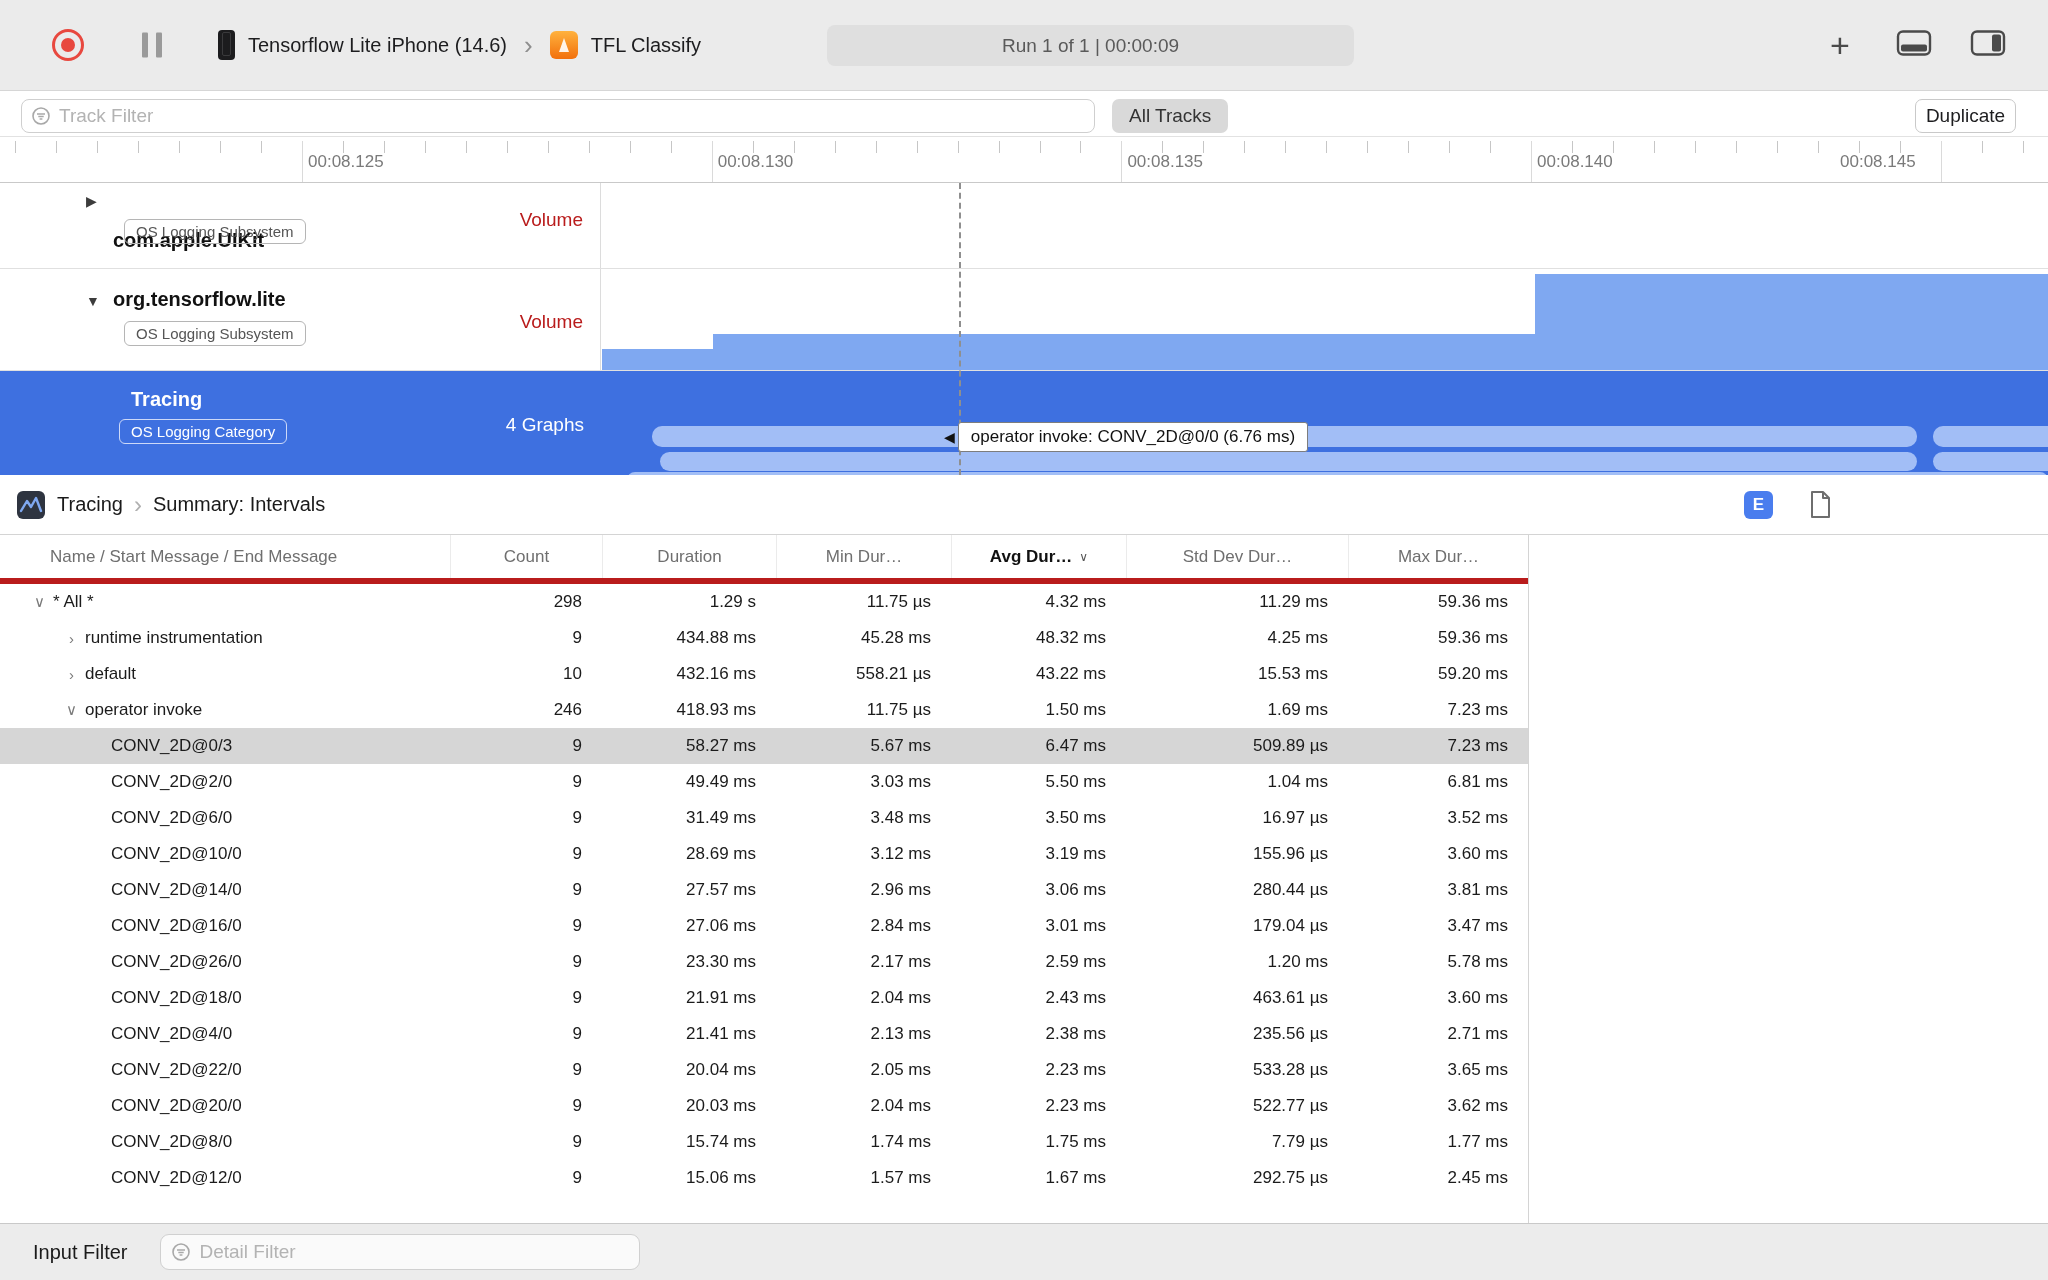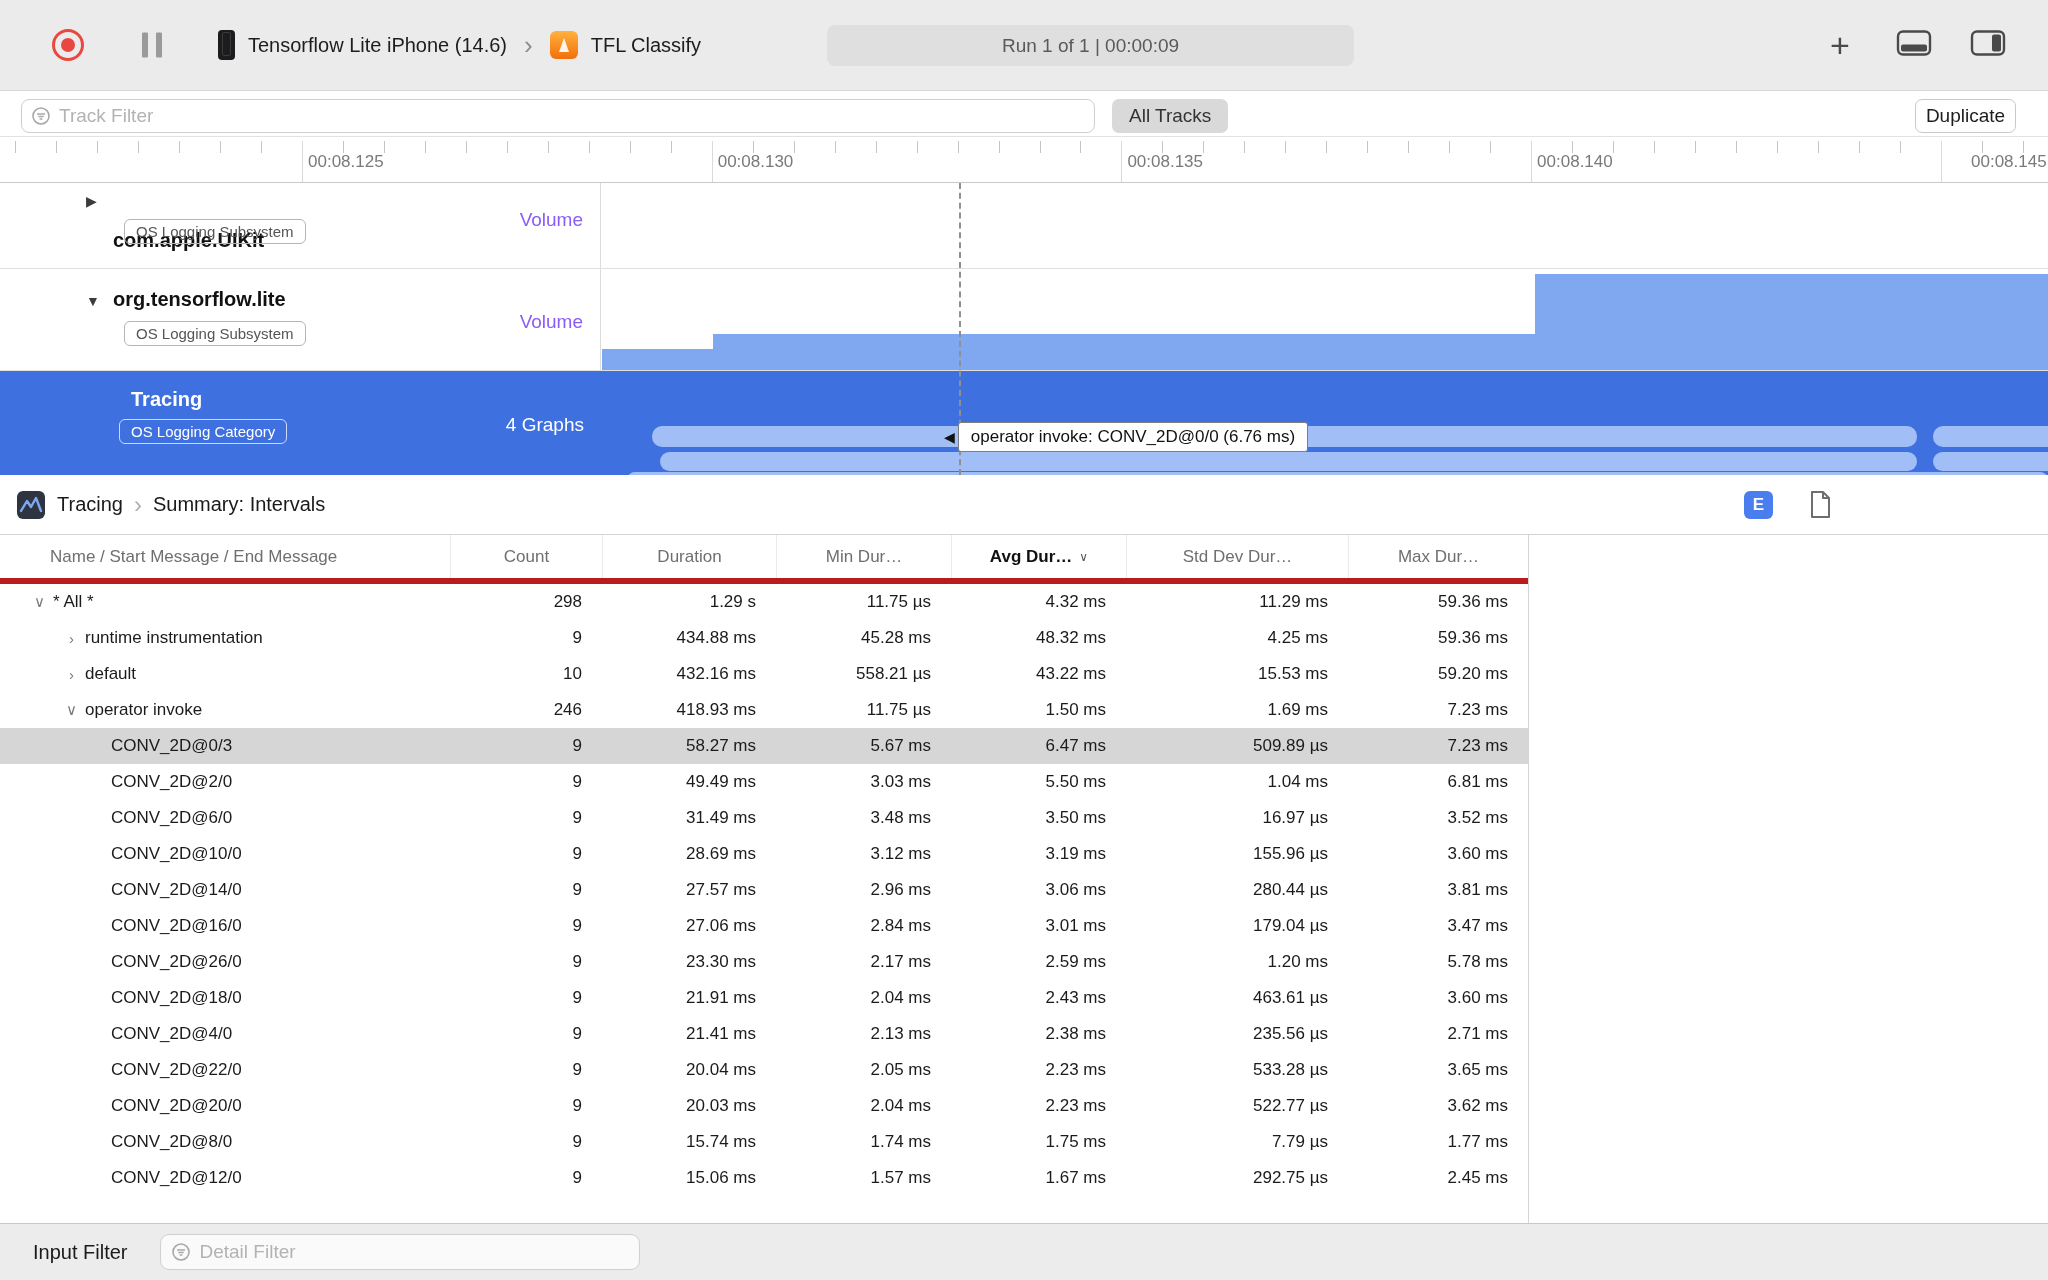--- a/index.html
+++ b/index.html
@@ -53,21 +53,21 @@
   .track2 { top:86px; height:102px; border-bottom:1px solid #e0e0e0; }
   .track3 { top:188px; height:104px; background:#3e70e0; }
   .thead { position:absolute; left:0; top:0; bottom:0; width:601px; border-right:1px solid #dcdcdc; }
   .track3 .thead { border-right:none; }
   .disclosure { position:absolute; left:86px; font-size:14px; color:#3c3c3c; cursor:pointer; }
   .tname { position:absolute; left:113px; font-size:20px; font-weight:700; color:#111; white-space:nowrap; }
   .tbadge { position:absolute; left:124px; font-size:15px; color:#555; border:1px solid #b5b5b5; border-radius:6px;
     padding:3px 11px; white-space:nowrap; background:transparent; }
   .track3 .tname { left:131px; color:#fff; }
   .track3 .tbadge { left:119px; color:#fff; border-color:#cdd9f8; }
-  .lanelabel { position:absolute; right:17px; font-size:19px; color:#8b5cf6; white-space:nowrap; }
+  .lanelabel { position:absolute; right:17px; font-size:19px; color:#b91c1c; white-space:nowrap; }
   .track3 .lanelabel { color:#fff; }
   .lane { position:absolute; left:602px; right:0; top:0; bottom:0; overflow:hidden; }
   .volseg { position:absolute; background:#7fa8f1; }
   .capsule { position:absolute; background:#a2bef6; border-radius:10px; }
   .capsule.clip-r { border-radius:10px 0 0 10px; }
   .dashline { position:absolute; left:959px; top:0; height:292px; width:0; border-left:2px dashed #8f8f8f; z-index:3; }
   .ttip { position:absolute; left:944px; top:239px; display:flex; align-items:center; gap:3px; z-index:5; }
   .ttip .arrow { color:#111; font-size:14px; }
   .ttip .box { background:#fff; border:1px solid #7d7d7d; border-radius:3px; padding:0 12px; height:30px; line-height:28px;
     font-size:17px; color:#111; white-space:nowrap; }
@@ -212,21 +212,21 @@
       <div class="tickminor" style="left: 2022.7px;"></div>
       <div class="tickmajor" style="left: 302px;"></div>
       <div class="ticklabel" style="left: 308px;">00:08.125</div>
       <div class="tickmajor" style="left: 711.7px;"></div>
       <div class="ticklabel" style="left: 717.7px;">00:08.130</div>
       <div class="tickmajor" style="left: 1121.4px;"></div>
       <div class="ticklabel" style="left: 1127.4px;">00:08.135</div>
       <div class="tickmajor" style="left: 1531.1px;"></div>
       <div class="ticklabel" style="left: 1537.1px;">00:08.140</div>
       <div class="tickmajor" style="left: 1940.8px;"></div>
-      <div class="ticklabel" style="left: 1971px;">00:08.145</div>
+      <div class="ticklabel" style="left: 1840px;">00:08.145</div>
     </div>
 
   <div class="tracks">
 
     <div class="track track1">
       <div class="thead">
         <span class="disclosure" style="top:10px;">▶</span>
         <span class="tname" style="top:5px;margin-top:41px;">com.apple.UIKit</span>
         <span class="tbadge" style="top:36px;">OS Logging Subsystem</span>
         <span class="lanelabel" style="top:26px;">Volume</span>

